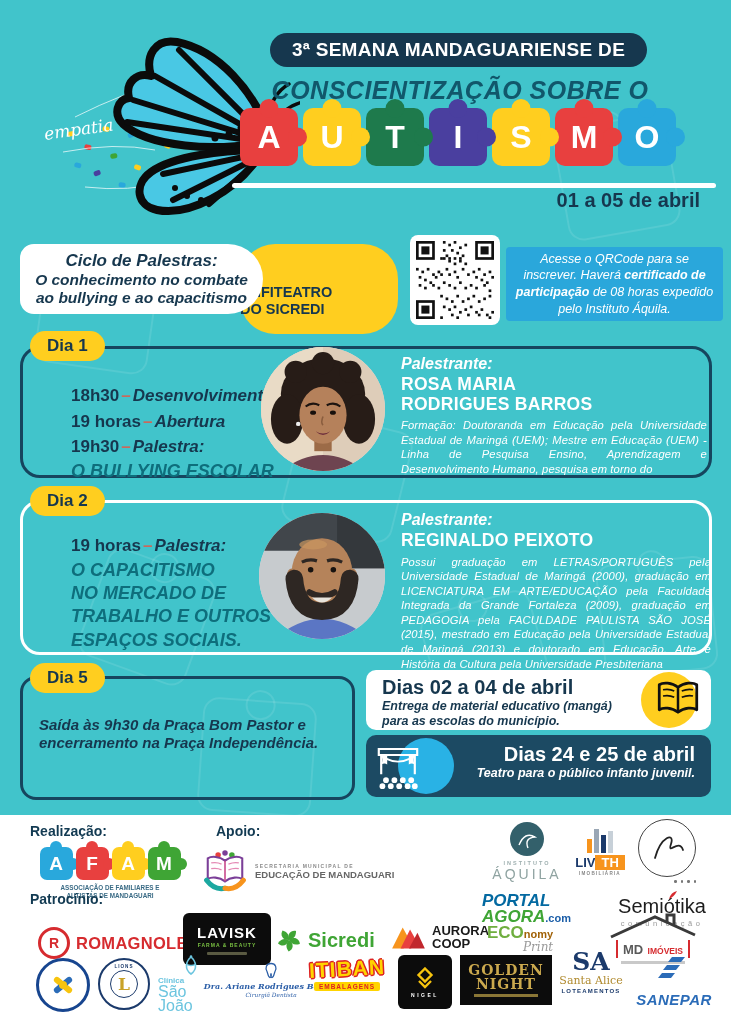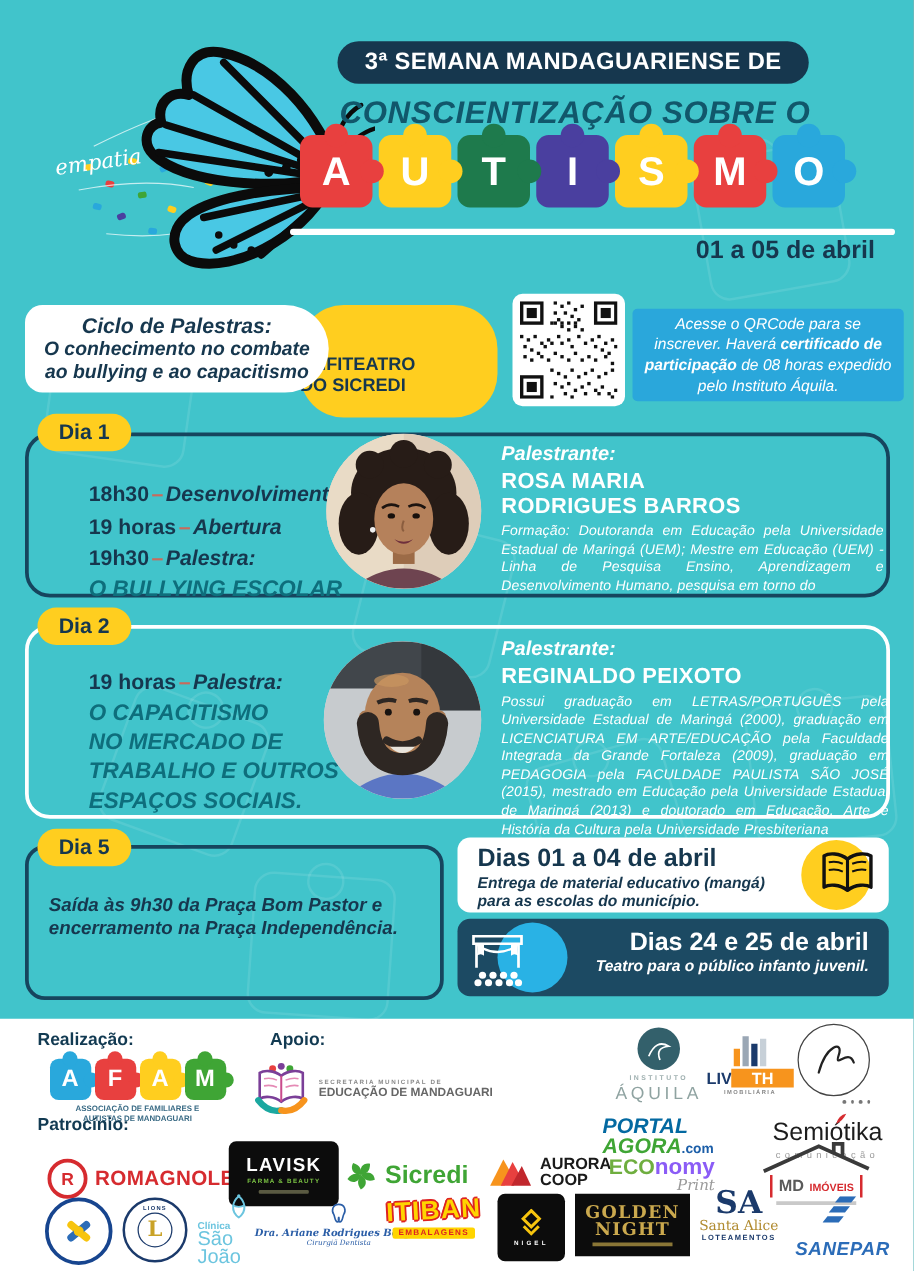--- a/index.html
+++ b/index.html
@@ -370,21 +370,21 @@
 
   <div class="day-pill" style="left:30px;top:663px">Dia 5</div>
   <div class="day-card bd-navy" style="left:20px;top:676px;width:335px;height:124px;border-radius:16px">
     <div style="position:absolute;left:16px;top:34px;width:300px">
       <div class="day5-desc">Saída às 9h30 da Praça Bom Pastor e</div>
       <div class="day5-desc" style="margin-top:0">encerramento na Praça Independência.</div>
     </div>
   </div>
 
   <div class="abs xcard1">
-    <div class="t">Dias 01 a 04 de abril</div>
+    <div class="t">Dias 02 a 04 de abril</div>
     <div class="s">Entrega de material educativo (mangá)</div>
     <div class="s">para as escolas do município.</div>
     <div class="ycircle" style="right:14px;top:2px"></div>
     <svg class="abs" style="right:8px;top:6px" width="50" height="50" viewBox="0 0 40 40">
       <path d="M20,9 C15,5 8,5 5,7 V27 C8,25 15,25 20,29 C25,25 32,25 35,27 V7 C32,5 25,5 20,9 Z" fill="none" stroke="#111" stroke-width="2.2" stroke-linejoin="round"></path>
       <path d="M20,9 V29" stroke="#111" stroke-width="2"></path>
       <path d="M8,11 q5,-1 9,1 M8,16 q5,-1 9,1 M23,12 q5,-2 9,-1 M23,17 q5,-2 9,-1" stroke="#111" stroke-width="1.3" fill="none"></path>
     </svg>
   </div>
 
@@ -464,21 +464,21 @@
 
     <div class="logo col" style="left:570px;top:12px;width:60px">
       <div class="row" style="gap:2px;align-items:flex-end;height:26px">
         <div style="width:5px;height:14px;background:#F7941D"></div>
         <div style="width:5px;height:24px;background:#9AA7B5"></div>
         <div style="width:5px;height:18px;background:#1B3A6B"></div>
         <div style="width:5px;height:22px;background:#C7D0D8"></div>
       </div>
       <div class="row" style="margin-top:2px">
         <span style="font-size:13px;font-weight:900;color:#1B3A6B">LIV</span>
-        <span style="font-size:13px;font-weight:900;color:#fff;background:#F7941D;padding:0 16px">TH</span>
+        <span style="font-size:13px;font-weight:900;color:#fff;background:#F7941D;padding:0 6px">TH</span>
       </div>
       <div style="font-size:4.6px;letter-spacing:1.2px;color:#888;font-weight:700;margin-top:1px">IMOBILIÁRIA</div>
     </div>
 
     <div class="logo" style="left:638px;top:4px">
       <div style="width:56px;height:56px;border:1.5px solid #444;border-radius:50%;position:relative">
         <svg width="56" height="56" viewBox="0 0 56 56">
           <path d="M16,38 C22,16 36,12 32,24 C28,36 40,18 44,30" stroke="#222" stroke-width="1.8" fill="none" stroke-linecap="round"></path>
         </svg>
       </div>
@@ -542,21 +542,21 @@
         <path d="M18,24 L26,9 L33,24 Z" fill="#C1272D"></path>
       </svg>
       <div style="font-weight:800;font-size:13px;color:#1a1a1a;line-height:1.0">
         <div>AURORA</div>
         <div>COOP</div>
       </div>
     </div>
 
     <div class="logo" style="left:487px;top:108px">
       <div>
-        <span style="font-weight:900;font-size:17px;color:#6FAE3F">ECO</span><span style="font-weight:900;font-size:18px;color:#8b5cf6">nomy</span>
+        <span style="font-weight:900;font-size:17px;color:#6FAE3F">ECO</span><span style="font-weight:900;font-size:11px;color:#a16207">nomy</span>
       </div>
       <div style="text-align:right;font-family:'DejaVu Serif',serif;font-style:italic;font-size:12px;color:#9a9a9a;margin-top:-3px">Print</div>
     </div>
 
     <div class="logo col" style="left:598px;top:98px;width:110px">
       <svg width="92" height="26" viewBox="0 0 92 26">
         <path d="M4,24 L48,4 L88,22" stroke="#3a3a3a" stroke-width="3" fill="none"></path>
         <path d="M60,9 V2 H67 V12" stroke="#3a3a3a" stroke-width="3" fill="none"></path>
       </svg>
       <div style="border-left:2px solid #D62B2F;border-right:2px solid #D62B2F;padding:0 5px;margin-top:1px">

